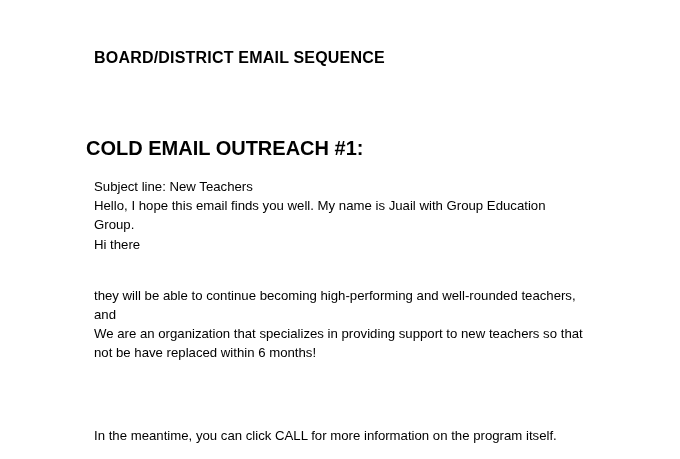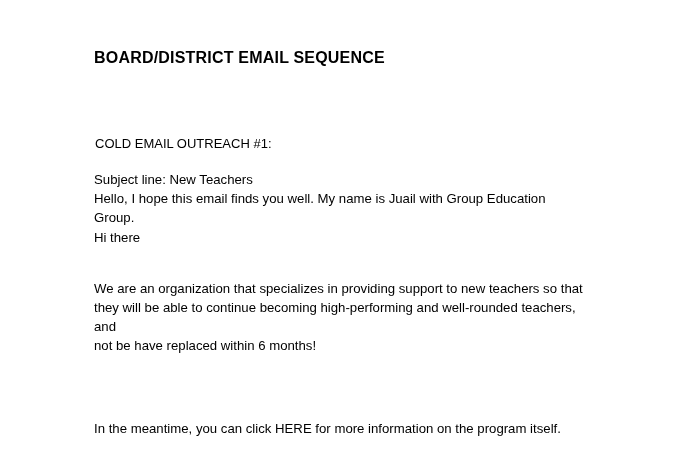--- a/index.html
+++ b/index.html
@@ -24,23 +24,23 @@
   }
   .doc-title {
     font-size: 16px;
     font-weight: bold;
     letter-spacing: 0.2px;
     margin: 16px;
     padding-top: 32px;
     line-height: 1.2;
   }
   .section-heading {
-    font-size: 13px;
-    font-weight: normal;
-    margin: 17px;
+    font-size: 20px;
+    font-weight: bold;
+    margin: 8px;
     padding-top: 52px;
     line-height: 1.3;
   }
   .body-block {
     font-size: 13.2px;
     line-height: 1.45;
     margin: 16px;
     padding-top: 10px;
     max-width: 525px;
   }
@@ -63,26 +63,26 @@
 
   <h2 class="section-heading">COLD EMAIL OUTREACH #1:</h2>
 
   <p class="body-block tight">
     <span class="line">Subject line: New Teachers</span>
     <span class="line">Hello, I hope this email finds you well. My name is Juail with Group Education Group.</span>
     <span class="line">Hi there</span>
   </p>
 
   <p class="body-block gap">
+    <span class="line">they will be able to continue becoming high-performing and well-rounded teachers, and</span>
     <span class="line">We are an organization  that specializes in providing support to new teachers so that</span>
-    <span class="line">they will be able to continue becoming high-performing and well-rounded teachers, and</span>
     <span class="line">not be have replaced  within 6 months!</span>
   </p>
 
   <p class="body-block gap">
   </p>
 
 
   <p class="body-block gap">
-    <span class="line">In the meantime, you can click HERE for more information on the program itself.</span>
+    <span class="line">In the meantime, you can click CALL for more information on the program itself.</span>
   </p>
 
 </div>
 
 </body></html>

